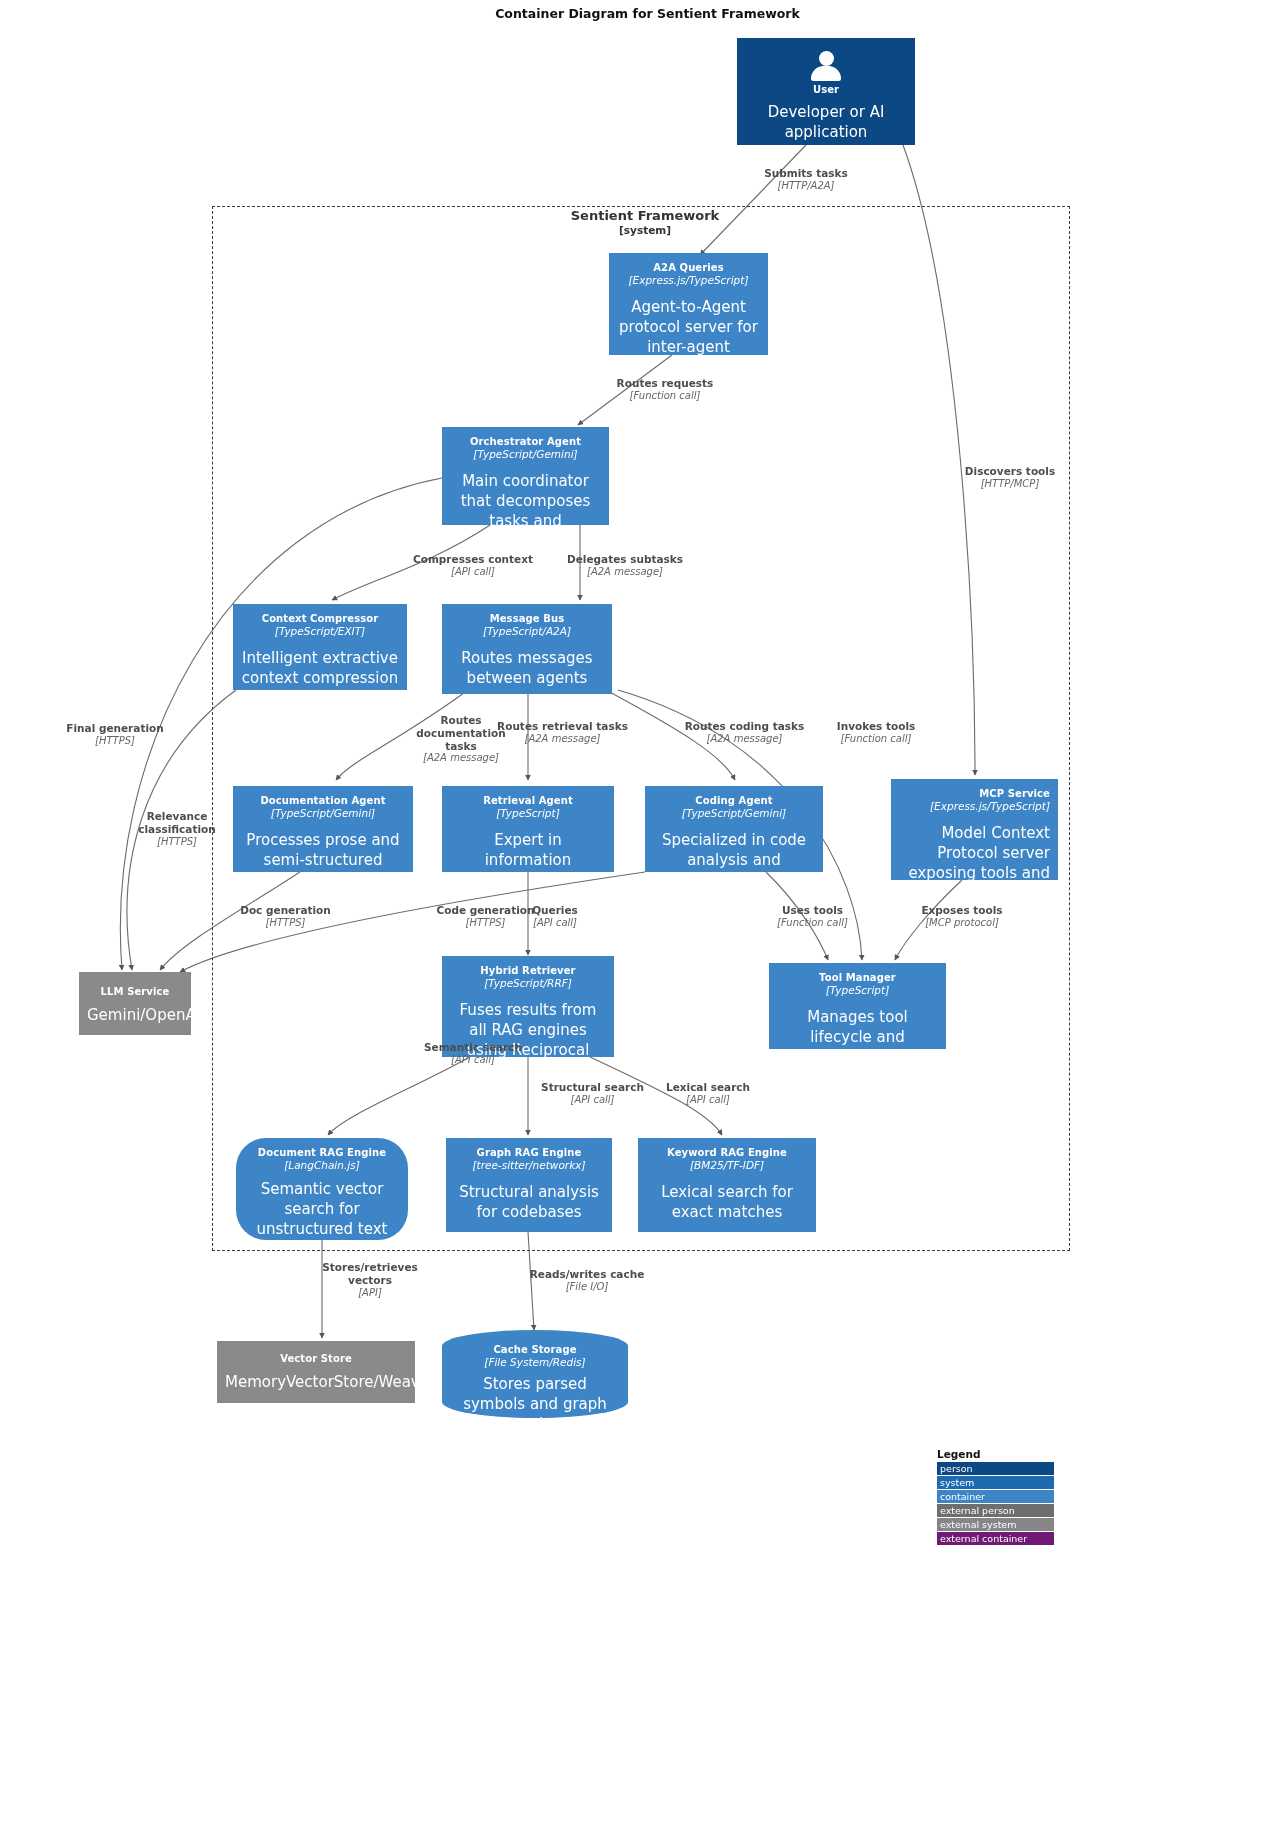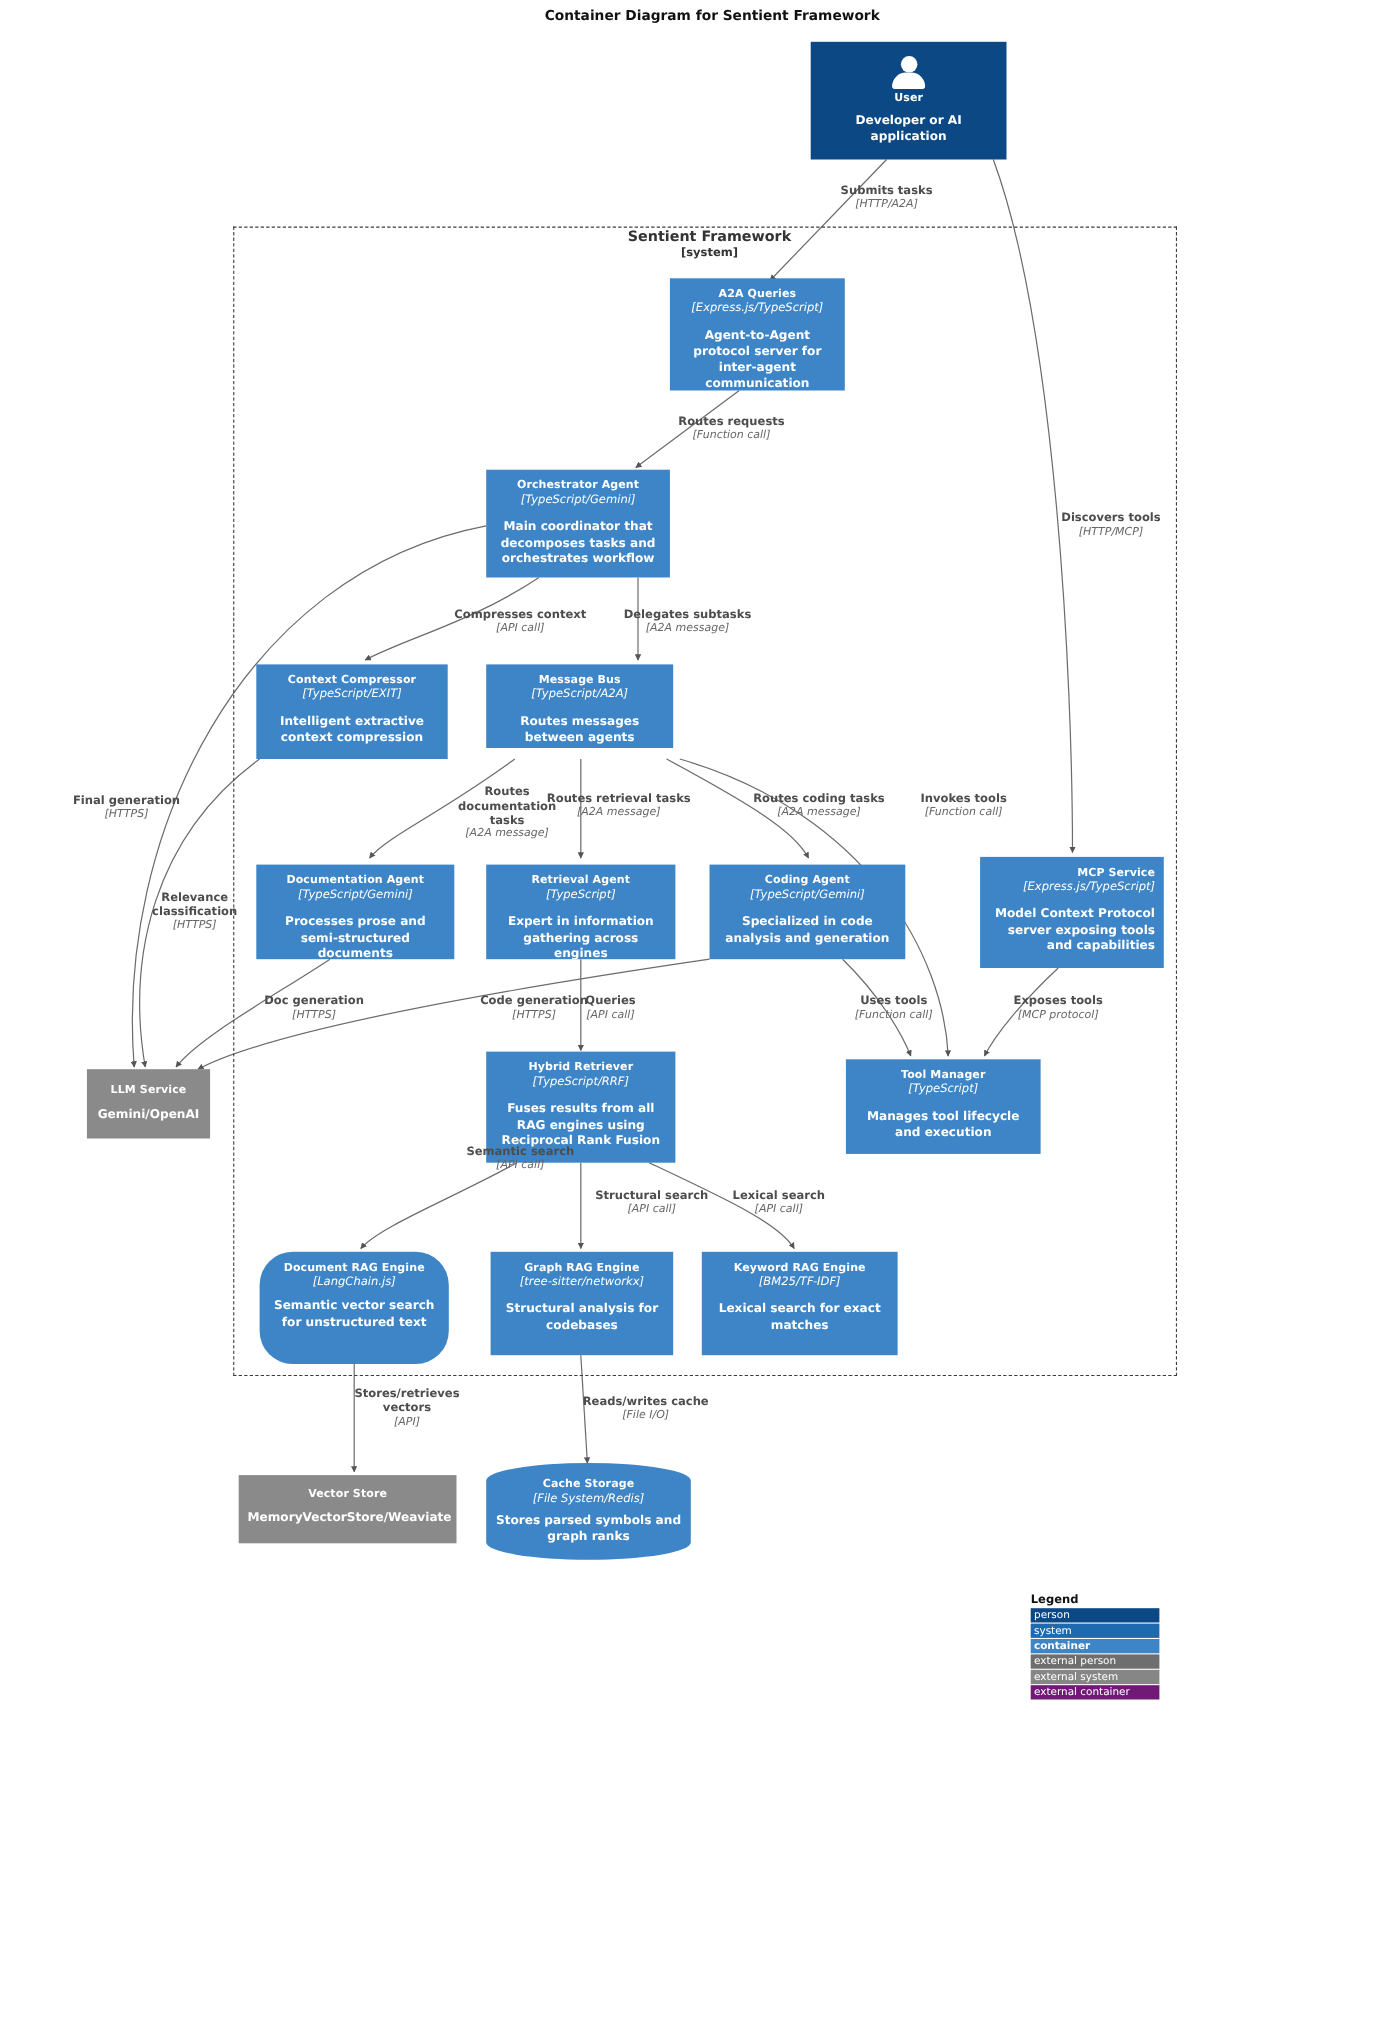--- a/index.html
+++ b/index.html
@@ -26,21 +26,21 @@
   }
   .boundary-label .sub { display:block; font-size:10.5px; font-weight:bold; color:#333; }
 
   
   .node {
     position:absolute; color:#ffffff; text-align:center;
     padding:9px 8px 8px; overflow:hidden;
   }
   .node .n-name { font-size:10px; font-weight:bold; line-height:1.18; letter-spacing:.1px; }
   .node .n-tech { font-size:10.5px; font-style:italic; line-height:1.25; margin-top:0px; }
-  .node .n-desc { font-size:11px; line-height:1.33; margin-top:11px;font-weight:bold; }
+  .node .n-desc { font-size:15px; line-height:1.33; margin-top:11px; }
 
   .t-person    { background:#0b4884; }
   .t-container { background:#3ب82c4; }
   .t-container { background:#3d85c6; }
   .t-ext       { background:#8a8a8a; }
 
   .node.cyl {
     border-radius:50% / 16px;
   }
 
@@ -60,21 +60,21 @@
   .elabel .tech { display:block; font-size:10px; font-style:italic; font-weight:normal; color:#666; }
   .elabel.wrap { white-space:normal; }
 
   
   .legend { position:absolute; left:937px; top:1448px; width:117px; }
   .legend .lg-title { font-size:10.5px; font-weight:bold; color:#111; margin-bottom:2px; }
   .legend .lg-row { height:13px; line-height:13px; font-size:9.5px; color:#ffffff;
                     padding-left:3px; margin-bottom:1px; }
   .lg-person { background:#0b4884; }
   .lg-system { background:#1d6ab0; }
-  .lg-container { background:#3d85c6;font-weight:bold; }
+  .lg-container { background:#3d85c6; }
   .lg-extperson { background:#6e6e6e; }
   .lg-extsystem { background:#868686; }
   .lg-extcontainer { background:#701a75; }
 </style>
 </head>
 <body>
 
 <div id="stage">
 
   <div class="title">Container Diagram for Sentient Framework</div>
@@ -157,21 +157,21 @@
     <div class="n-tech">[TypeScript/Gemini]</div>
     <div class="n-desc">Main coordinator that decomposes tasks and orchestrates workflow</div>
   </div>
 
   <div class="node t-container" style="left:233px; top:604px; width:174px; height:86px;">
     <div class="n-name">Context Compressor</div>
     <div class="n-tech">[TypeScript/EXIT]</div>
     <div class="n-desc">Intelligent extractive context compression</div>
   </div>
 
-  <div class="node t-container" style="left:442px; top:604px; width:170px; height:76px;">
+  <div class="node t-container" style="left:442px; top:604px; width:170px; height:90px;">
     <div class="n-name">Message Bus</div>
     <div class="n-tech">[TypeScript/A2A]</div>
     <div class="n-desc">Routes messages between agents</div>
   </div>
 
   <div class="node t-container" style="left:233px; top:786px; width:180px; height:86px;">
     <div class="n-name">Documentation Agent</div>
     <div class="n-tech">[TypeScript/Gemini]</div>
     <div class="n-desc">Processes prose and semi-structured documents</div>
   </div>

